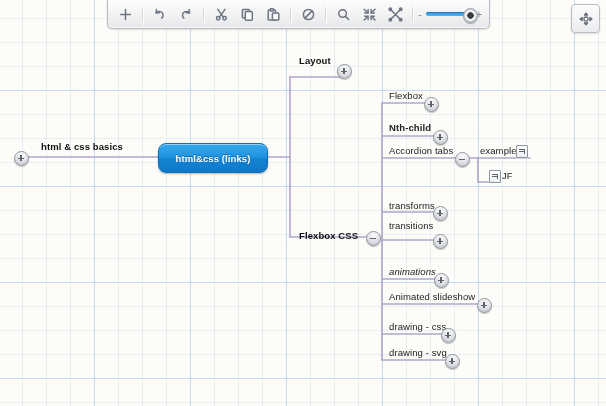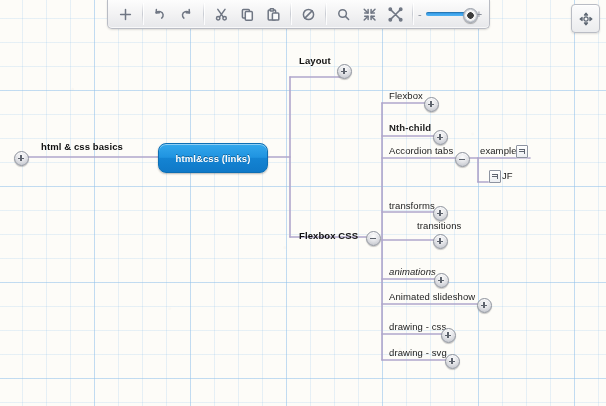--- a/index.html
+++ b/index.html
@@ -192,21 +192,21 @@
       </div>
 
     <div class="node-label" style="left:474px;top:170px;margin-left:28px;">JF</div>
     <div class="linkbtn" style="left:489px;top:170px;">
         <i></i>
       </div>
 
     <div class="node-label" style="left:389px;top:200px;">transforms</div>
     <div class="toggle plus" style="left:433px;top:206px;"></div>
 
-    <div class="node-label" style="left:389px;top:220px;margin-left:28px;">transitions</div>
+    <div class="node-label" style="left:389px;top:220px;">transitions</div>
     <div class="toggle plus" style="left:433px;top:234px;"></div>
 
     <div class="node-label" style="left:389px;top:266px;font-style:italic;">animations</div>
     <div class="toggle plus" style="left:434px;top:273px;"></div>
 
     <div class="node-label" style="left:389px;top:291px;">Animated slideshow</div>
     <div class="toggle plus" style="left:477px;top:298px;"></div>
 
     <div class="node-label" style="left:389px;top:321px;">drawing - css</div>
     <div class="toggle plus" style="left:441px;top:328px;"></div>

